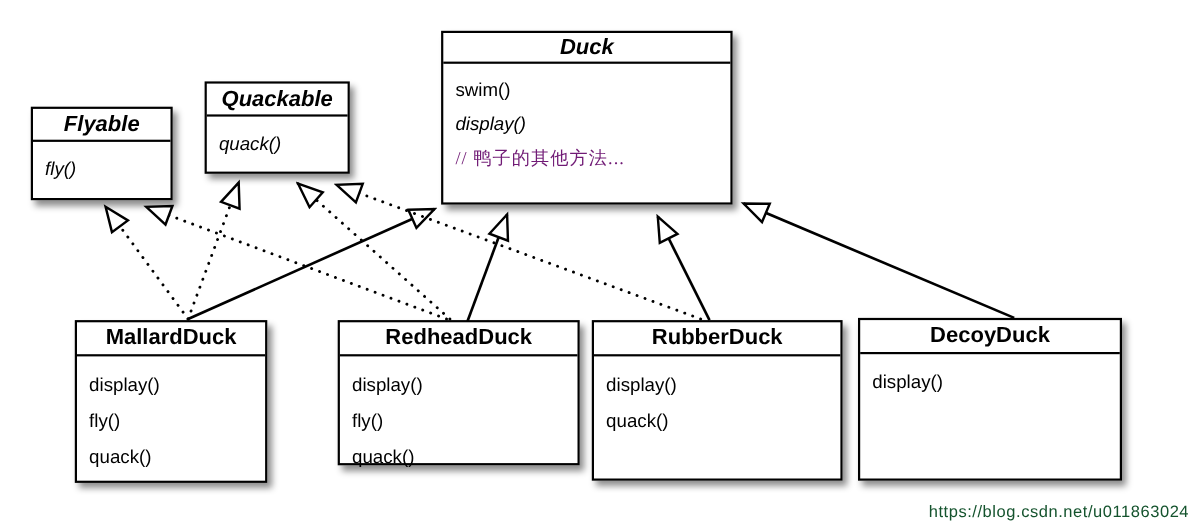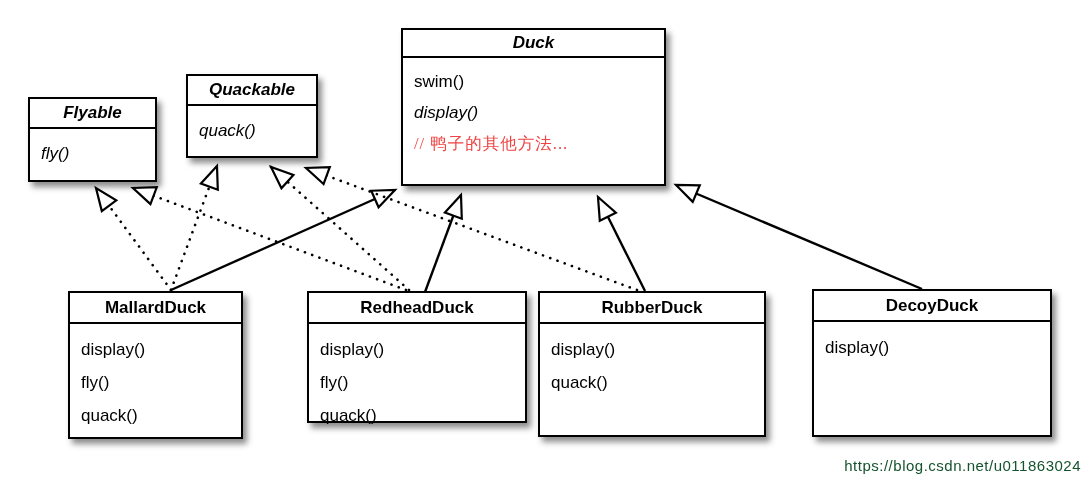--- a/index.html
+++ b/index.html
@@ -15,37 +15,37 @@
     background:#ffffff;
     border:2px solid #000;
     box-shadow:4px 5px 6px rgba(0,0,0,0.45);
     z-index:2;
     box-sizing:border-box;
   }
   .uml-title{
     border-bottom:2px solid #000;
     text-align:center;
     font-weight:bold;
-    font-size:17px;
+    font-size:20px;
     color:#000;
     display:flex;align-items:center;justify-content:center;
     box-sizing:border-box;
   }
   .uml-title.italic{font-style:italic;}
   .uml-methods{
     padding:9px 1px 0 11px;
     font-size:17px;
     color:#000;
   }
   .uml-methods .m{line-height:31px;white-space:nowrap;}
   .uml-methods .m.italic{font-style:italic;}
   .uml-methods .m.cjk{
     font-family:"Liberation Serif", serif;
     font-size:16.5px;
-    color:#ef4444;
+    color:#701a75;
     letter-spacing:1px;
   }
   .bottom .uml-methods .m{line-height:33px;}
   #edges{
     position:absolute;left:0;top:0;z-index:3;
     pointer-events:none;
   }
   #edges line.extends{stroke:#000;stroke-width:2.4;}
   #edges line.implements{
     stroke:#000;stroke-width:2.6;
@@ -125,21 +125,21 @@
   </div>
 
   <div class="uml-box bottom" style="left:538px;top:291px;width:228px;height:146px;">
     <div class="uml-title" style="height:31px;">RubberDuck</div>
     <div class="uml-methods">
       <div class="m">display()</div>
       <div class="m">quack()</div>
     </div>
   </div>
 
-  <div class="uml-box bottom" style="left:812px;top:289px;width:240px;height:148px;">
+  <div class="uml-box bottom" style="left:780px;top:289px;width:240px;height:148px;">
     <div class="uml-title" style="height:31px;">DecoyDuck</div>
     <div class="uml-methods">
       <div class="m">display()</div>
     </div>
   </div>
 
   <div id="watermark">https://blog.csdn.net/u011863024</div>
 </div>
 
 </body></html>

